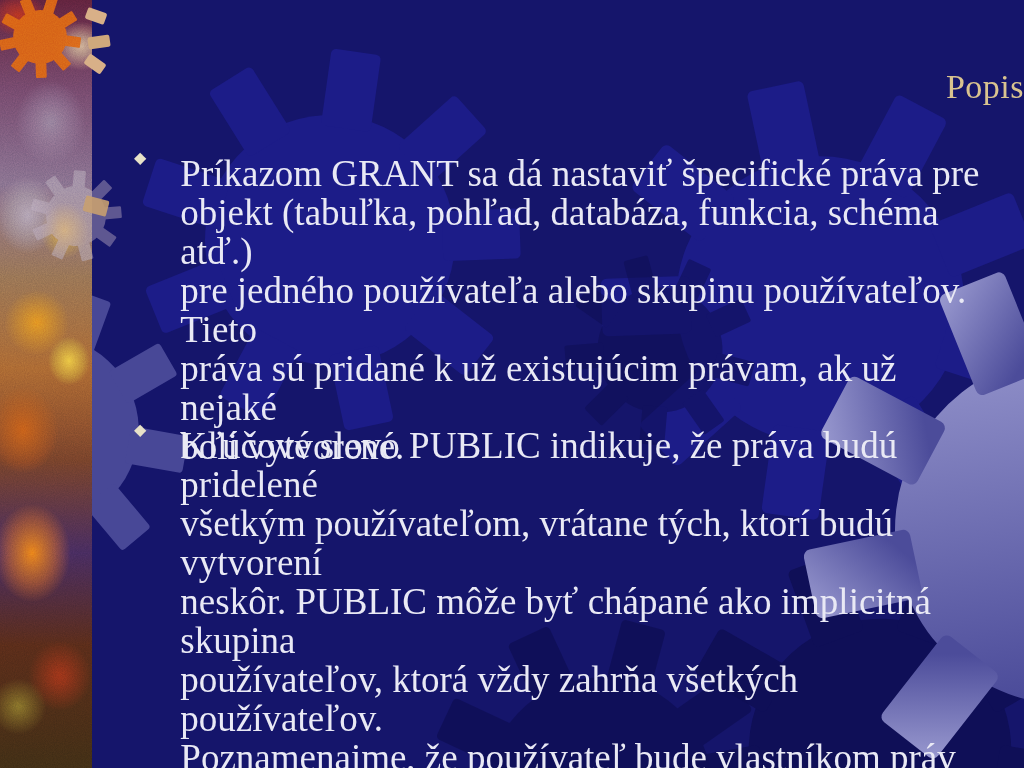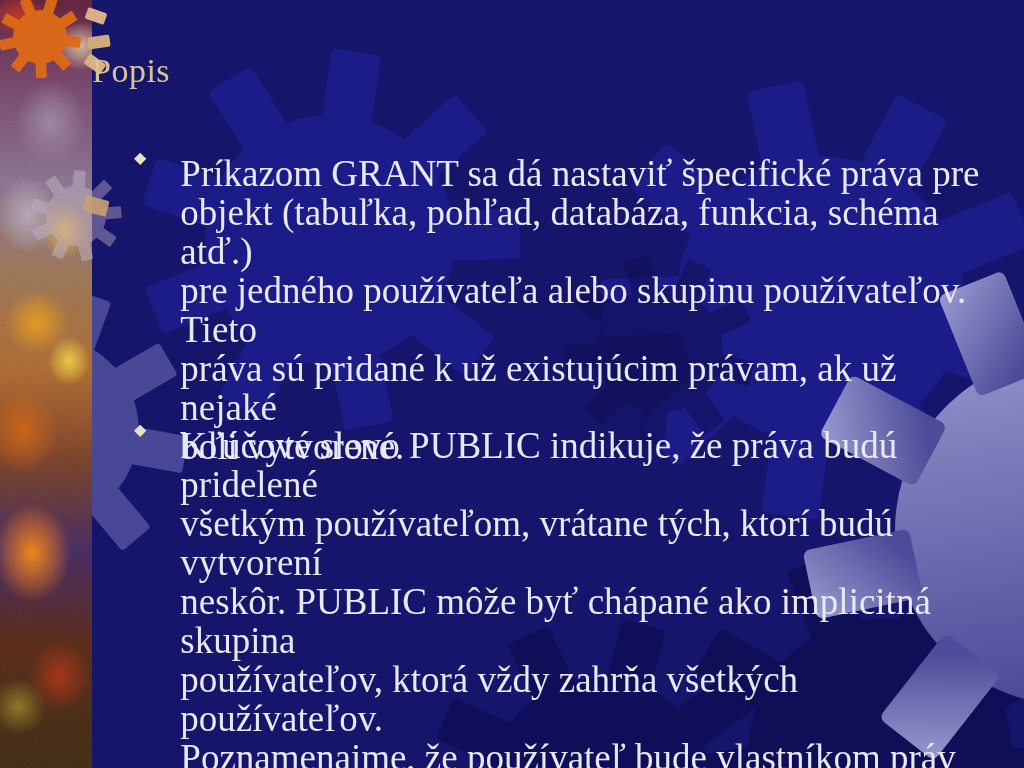--- a/index.html
+++ b/index.html
@@ -35,22 +35,22 @@
       linear-gradient(180deg,#57203a 0%,#6a4468 12%,#7a6888 24%,#8a6a50 36%,#a06030 48%,#6a3c28 60%,#40285a 72%,#502818 84%,#3a2a14 100%);
   }
   .strip-noise{position:absolute;left:0;top:0;width:92px;height:768px;mix-blend-mode:overlay;opacity:.6;}
   .tooth{position:absolute;background:#d8b088;border-radius:2px;z-index:4;}
   .tooth.t1{left:86px;top:10px;width:20px;height:12px;transform:rotate(20deg);}
   .tooth.t2{left:88px;top:36px;width:22px;height:12px;transform:rotate(-8deg);background:#cfa87c;}
   .tooth.t3{left:85px;top:58px;width:20px;height:12px;transform:rotate(35deg);}
   .tooth.t4{left:84px;top:198px;width:24px;height:16px;transform:rotate(15deg);background:#c8a070;opacity:.9;}
   
   .title{
-    position:absolute;left:92px;right:0;top:52px;z-index:5;
-    text-align:left;
+    position:absolute;left:92px;right:0;top:68px;z-index:5;
+    text-align:right;
     font-size:34px;letter-spacing:.5px;
     color:var(--c-title,#d9c38f);
   }
   .bullet{
     position:absolute;left:134px;width:880px;z-index:5;
     display:flex;align-items:flex-start;gap:18px;
   }
   .bullet.b1{top:138px;}
   .bullet.b2{top:410px;}
   .marker{

